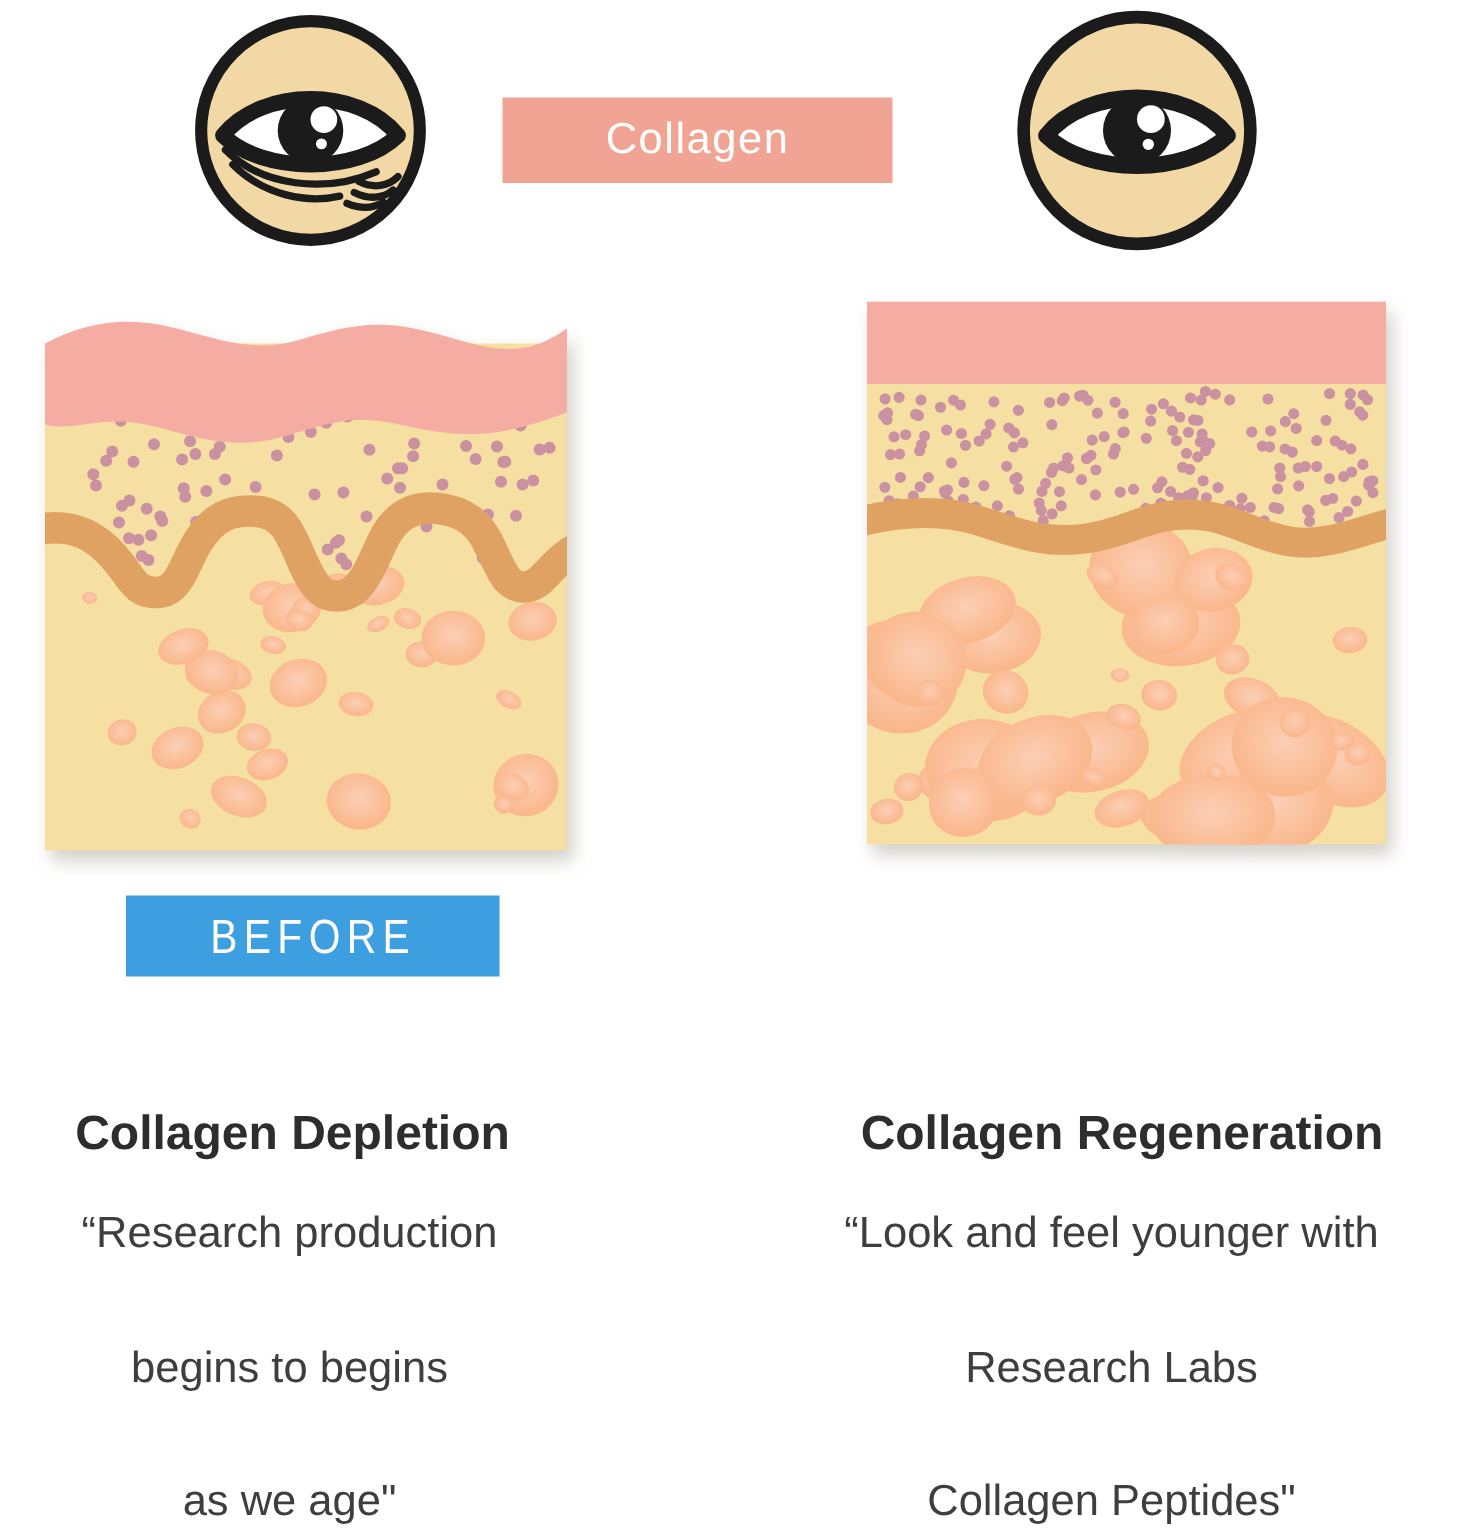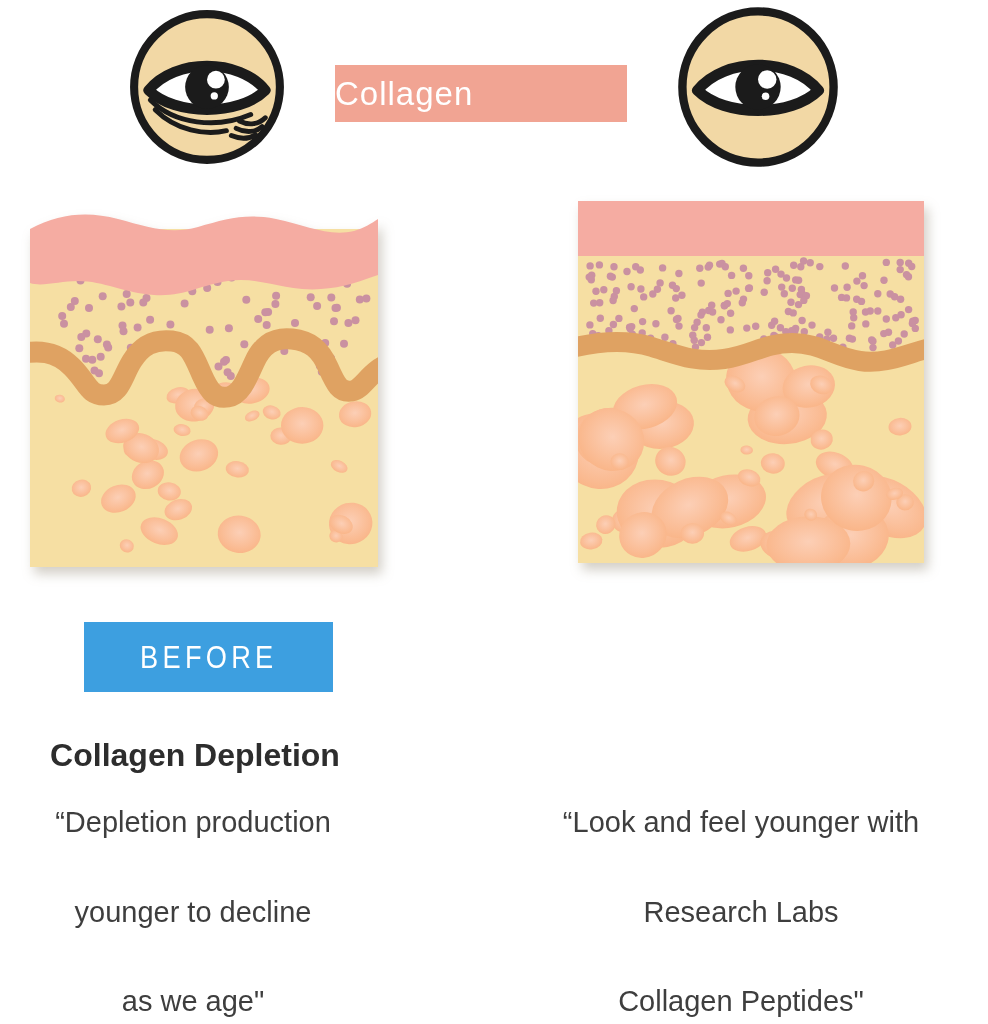--- a/index.html
+++ b/index.html
@@ -11,37 +11,37 @@
   .eye{position:absolute;}
   .eye-left{left:126px;top:6px;width:162px;height:162px;}
   .eye-right{left:674px;top:3px;width:168px;height:168px;}
   .eye-skin-fill{fill:var(--eye-skin);stroke:var(--ink);stroke-width:10;}
   .eye-white{fill:#ffffff;stroke:var(--ink);stroke-width:13;stroke-linejoin:round;}
   .ink-fill{fill:var(--ink);}
   .wht-fill{fill:#ffffff;}
   .wrinkles path{fill:none;stroke:var(--ink);stroke-width:6;stroke-linecap:round;}
 
   
-  .collagen-banner{position:absolute;left:335px;top:65px;width:292px;height:57px;
-    background:var(--banner-pink);display:flex;align-items:center;
-    color:#ffffff;font-size:33px;letter-spacing:1px;}
+  .collagen-banner{position:absolute;left:335px;top:65px;width:260px;height:57px;
+    background:var(--banner-pink);display:flex;align-items:center;justify-content:center;
+    color:#ffffff;font-size:29px;letter-spacing:1px;}
 
   
   .skin{position:absolute;filter:drop-shadow(4px 7px 6px rgba(110,95,70,.30));}
   .skin-left{left:30px;top:205px;width:348px;height:362px;}
   .skin-right{left:578px;top:201px;width:346px;height:362px;}
   .derm{fill:var(--dermis-cream);}
   .epi{fill:var(--epidermis-pink);}
   .band{fill:none;stroke:var(--band-brown);stroke-width:21;stroke-linecap:round;}
   .band-r{stroke-width:20;}
   .dots circle{fill:var(--dot-mauve);}
 
   
-  .blue-banner{position:absolute;height:70px;background:var(--banner-blue);
-    display:flex;align-items:center;justify-content:center;color:#ffffff;margin-top:25px;}
+  .blue-banner{position:absolute;height:54px;background:var(--banner-blue);
+    display:flex;align-items:center;justify-content:center;color:#ffffff;}
   .blue-banner span{font-size:32px;letter-spacing:5px;transform:scaleX(.85);}
   .banner-before{left:84px;top:597px;width:249px;}
   .banner-after{left:637px;top:597px;width:256px;}
 
   
   .heading{position:absolute;top:701px;transform:translateX(-50%);white-space:nowrap;
     font-size:32px;font-weight:700;color:var(--heading-text);letter-spacing:0px;margin-top:36px;}
   .heading-left{left:195px;}
   .heading-right{left:748px;}
 
@@ -476,22 +476,23 @@
     <path class="band band-r" d="M -10 148
       C 20 140, 48 138, 74 146 C 100 154, 118 162, 146 158 C 174 154, 186 142, 214 142
       C 242 142, 256 156, 282 160 C 308 164, 330 152, 356 146"></path>
   </svg>
 
   <div class="blue-banner banner-before">
     <span>BEFORE</span>
   </div>
 
   <div class="heading heading-left">Collagen Depletion</div>
-
-  <div class="quote-line ql-l row-1">“Depletion production</div>
-  <div class="quote-line ql-l row-2">younger to decline</div>
+  <div class="heading heading-right">Collagen Regeneration</div>
+
+  <div class="quote-line ql-l row-1">“Research production</div>
+  <div class="quote-line ql-l row-2">begins to begins</div>
   <div class="quote-line ql-l row-3">as we age"</div>
 
   <div class="quote-line ql-r row-2">Research Labs</div>
   <div class="quote-line ql-r row-1">“Look and feel younger with</div>
   <div class="quote-line ql-r row-3">Collagen Peptides"</div>
 
 </div>
 
 </body></html>

